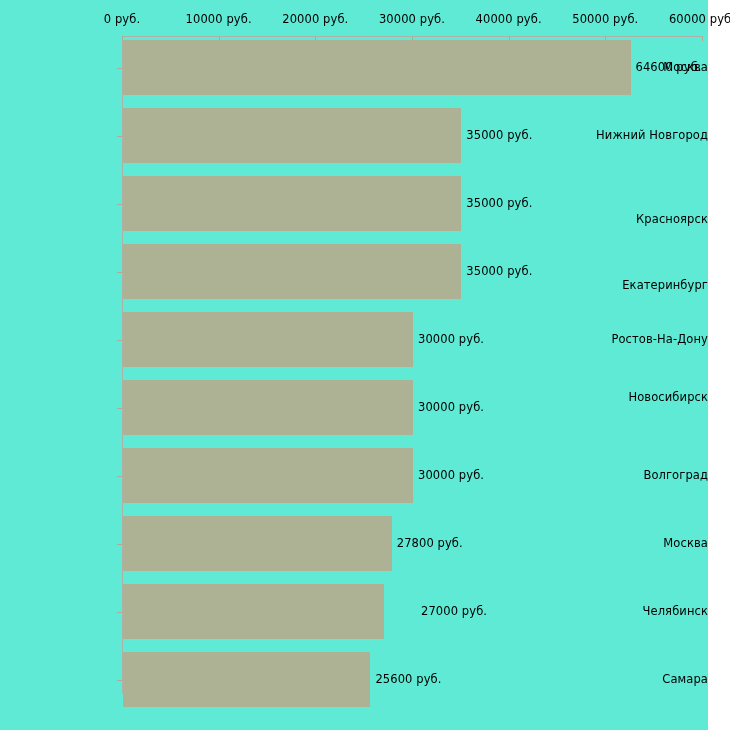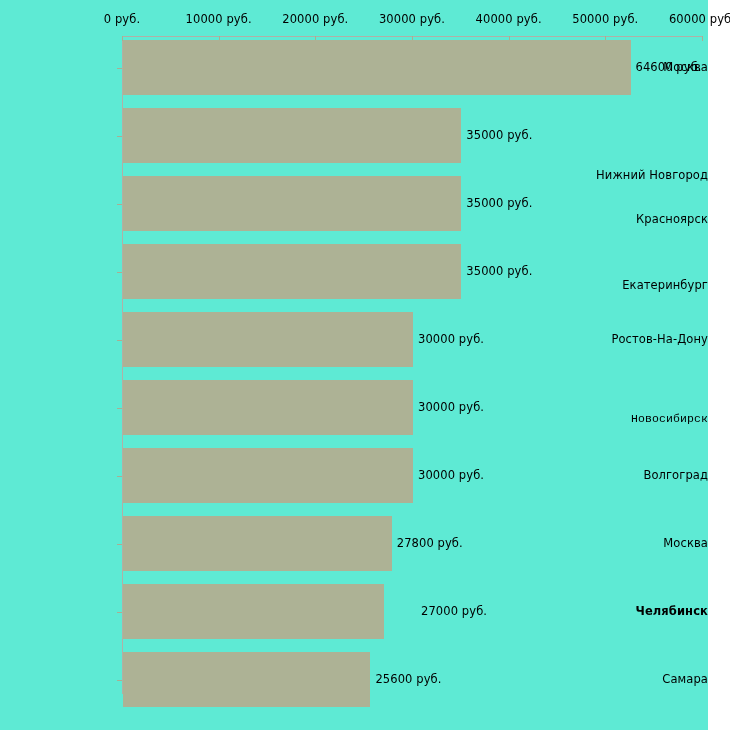--- a/index.html
+++ b/index.html
@@ -111,35 +111,35 @@
       <div class="xtick-label" style="left: 508.667px;">40000 руб.</div>
       <div class="xtick" style="left: 605.333px;"></div>
       <div class="xtick-label" style="left: 605.333px;">50000 руб.</div>
       <div class="xtick" style="left: 702px;"></div>
       <div class="xtick-label" style="left: 702px;">60000 руб.</div>
     </div>
   <div id="yticks-layer">
       <div class="ytick" style="top: 67.5px;"></div>
       <div class="ytick-label" style="top: 60.5px;">Москва</div>
       <div class="ytick" style="top: 135.5px;"></div>
-      <div class="ytick-label" style="top: 128.5px; margin-top: 40px;">Нижний Новгород</div>
+      <div class="ytick-label" style="top: 128.5px;">Нижний Новгород</div>
       <div class="ytick" style="top: 203.5px;"></div>
       <div class="ytick-label" style="top: 213px;">Красноярск</div>
       <div class="ytick" style="top: 271.5px;"></div>
       <div class="ytick-label" style="top: 250px; margin-top: 29px;">Екатеринбург</div>
       <div class="ytick" style="top: 339.5px;"></div>
       <div class="ytick-label" style="top: 332.5px;">Ростов-На-Дону</div>
       <div class="ytick" style="top: 407.5px;"></div>
-      <div class="ytick-label" style="top: 412px; font-family: Liberation Mono, monospace;">Новосибирск</div>
+      <div class="ytick-label" style="top: 391px;">Новосибирск</div>
       <div class="ytick" style="top: 475.5px;"></div>
       <div class="ytick-label" style="top: 468.5px;">Волгоград</div>
       <div class="ytick" style="top: 543.5px;"></div>
       <div class="ytick-label" style="top: 536.5px;">Москва</div>
       <div class="ytick" style="top: 611.5px;"></div>
-      <div class="ytick-label" style="top: 604.5px; font-weight: bold;">Челябинск</div>
+      <div class="ytick-label" style="top: 604.5px;">Челябинск</div>
       <div class="ytick" style="top: 679.5px;"></div>
       <div class="ytick-label" style="top: 672.5px;">Самара</div>
     </div>
   <div id="bars-layer">
       <div class="bar" style="top: 40px; width: 507.5px; height: 55px; background: rgb(173, 178, 149);"></div>
       <div class="bar-value" style="left: 635.5px; top: 60.5px;">64600 руб.</div>
       <div class="bar" style="top: 108px; width: 338.333px; height: 55px; background: rgb(173, 178, 149);"></div>
       <div class="bar-value" style="left: 466.333px; top: 128.5px;">35000 руб.</div>
       <div class="bar" style="top: 176px; width: 338.333px; height: 55px; background: rgb(173, 178, 149);"></div>
       <div class="bar-value" style="left: 466.333px; top: 196.5px;">35000 руб.</div>

